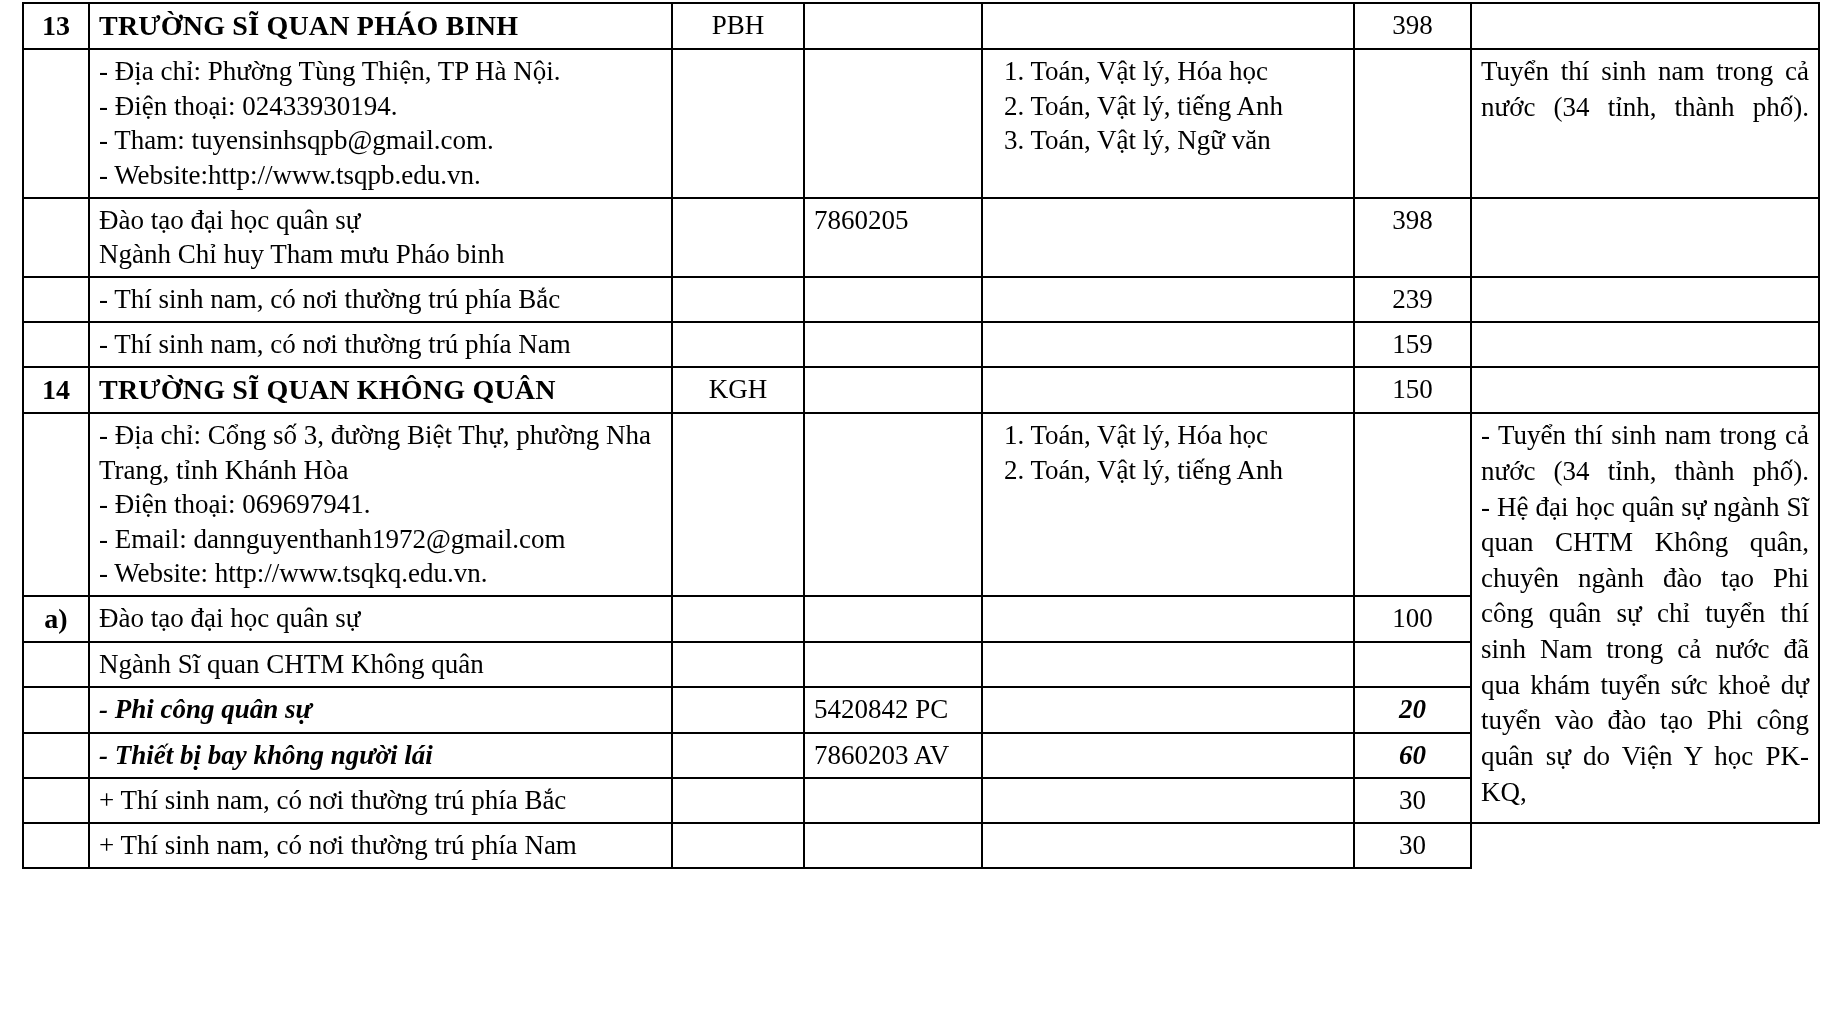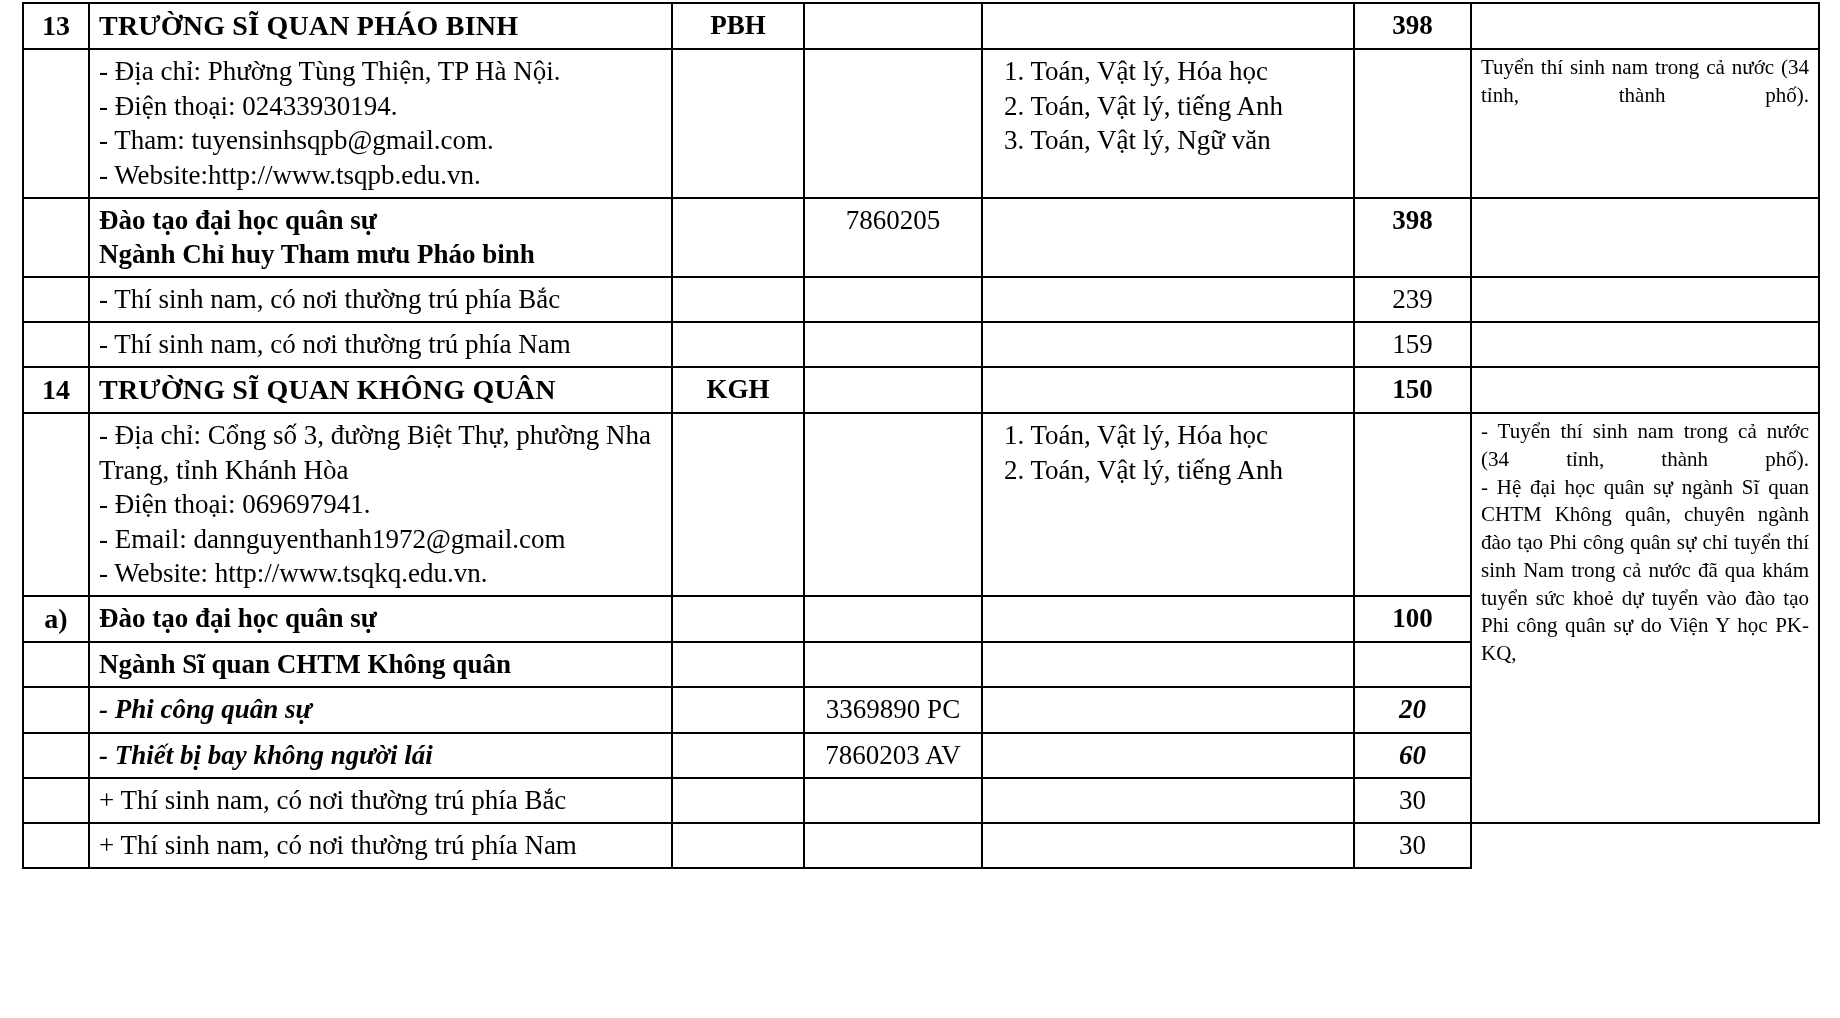--- a/index.html
+++ b/index.html
@@ -35,21 +35,21 @@
     vertical-align: top;
   }
   
   col.c-no      { width: 66px; }
   col.c-name    { width: 583px; }
   col.c-code    { width: 132px; }
   col.c-major   { width: 178px; }
   col.c-combo   { width: 372px; }
   col.c-quota   { width: 117px; }
   col.c-note    { width: 348px; }
-  .bold { font-weight: bold; }
+  .bold { font-weight: normal; }
   .bolditalic { font-weight: bold; font-style: italic; }
 
   .school-title {
     font-weight: bold;
     font-size: 28px;
     letter-spacing: 0.2px;
   }
   .info-line {
     display: block;
     white-space: nowrap;
@@ -68,25 +68,25 @@
     text-align: center;
     vertical-align: middle;
   }
   .code-cell {
     text-align: center;
     vertical-align: middle;
   }
   .tight { line-height: 1.28; }
   .row-sub td { font-size: 27px; }
   .note-cell {
-    font-size: 21px;
+    font-size: 27px;
     line-height: 1.32;
   }
   .major-cell {
-    text-align: center;
+    text-align: left;
     vertical-align: middle;
     font-size: 27px;
     margin-left: 16px;
   }
   .no-cell {
     text-align: center;
     vertical-align: middle;
     font-weight: bold;
     font-size: 28px;
   }
@@ -217,21 +217,21 @@
         <td class="code-cell"></td>
         <td class="major-cell"></td>
         <td></td>
         <td class="quota"></td>
       </tr>
 
       <tr>
         <td class="no-cell"></td>
         <td class="bolditalic">- Phi công quân sự</td>
         <td class="code-cell"></td>
-        <td class="major-cell">3369890 PC</td>
+        <td class="major-cell">5420842 PC</td>
         <td></td>
         <td class="quota bolditalic">20</td>
       </tr>
 
       <tr>
         <td class="no-cell"></td>
         <td class="bolditalic">- Thiết bị bay không người lái</td>
         <td class="code-cell"></td>
         <td class="major-cell">7860203 AV</td>
         <td></td>

